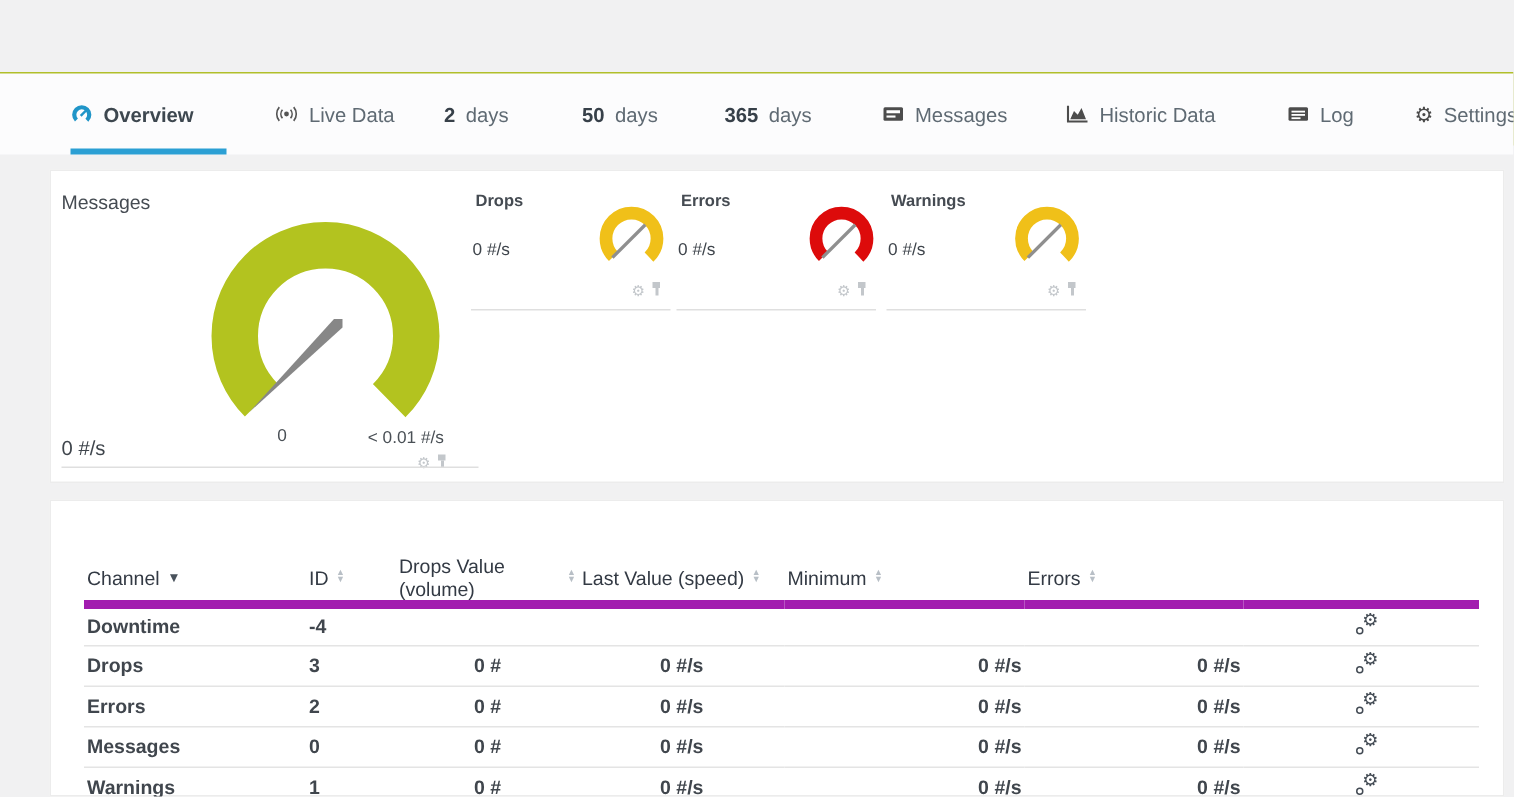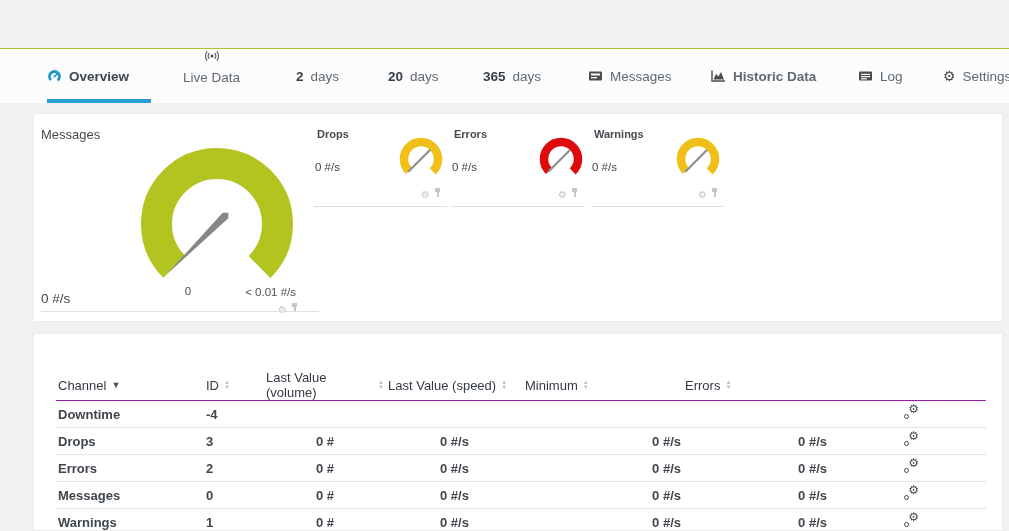--- a/index.html
+++ b/index.html
@@ -28,26 +28,26 @@
   .status-ok { position:absolute; left:46px; top:29px; font-size:11px; font-weight:700; }
 
   
   .tabbar { position:absolute; left:0; top:49px; width:1009px; height:54px; background:#fcfcfd; }
   .tab { position:absolute; top:0; height:54px; display:flex; align-items:center; gap:7px;
          font-size:13.5px; color:#5f6a73; cursor:pointer; white-space:nowrap; }
   .tab .num { font-weight:700; color:#374049; }
   .tab.active { color:#3d474f; font-weight:600; }
   .tab.active::after { content:""; position:absolute; left:0; bottom:0; width:104px; height:4px; background:#2b9fd4; }
   .t-overview { left:47px; }
-  .t-live { left:183px;flex-direction:column; }
+  .t-live { left:183px; }
   .t-2d { left:296px; }
   .t-30d { left:388px; }
   .t-365d { left:483px; }
   .t-msg { left:588px; }
-  .t-hist { left:710px;font-weight:bold; }
+  .t-hist { left:710px; }
   .t-log { left:858px; }
   .t-set { left:943px; }
   .gearglyph::before { content:"⚙"; font-size:14px; color:#4a4a4a; }
 
   
   .card { position:absolute; background:#fff; border:1px solid #ececec; }
   .card-gauges { left:33px; top:113px; width:970px; height:209px; }
   .card-table  { left:33px; top:333px; width:970px; height:198px; }
 
   
@@ -71,21 +71,21 @@
   .sg-label { position:absolute; left:3px; top:4px; font-size:11px; font-weight:600; color:#454b52; }
   .sg-value { position:absolute; left:1px; top:37px; font-size:11.5px; color:#3f454c; }
   .sg-svg { position:absolute; top:11px; }
   .sg-drops .sg-svg { left:83px; } .sg-errors .sg-svg { left:86px; } .sg-warnings .sg-svg { left:83px; }
   .sg-icons { position:absolute; right:6px; top:60px; }
   .sg-sep { position:absolute; left:0; bottom:0; width:133px; height:1px; background:#dfdfdf; }
 
   
   .ch-table { position:absolute; left:22px; top:36px; width:930px; border-collapse:collapse; table-layout:fixed; }
   .ch-table th, .ch-table td { height:27px; font-size:13px; font-weight:400; padding:0 2px; vertical-align:middle; }
-  .ch-table th { color:#333a44; text-align:left; border-bottom:1px solid #a21caf; }
+  .ch-table th { color:#333a44; text-align:left; border-bottom:6px solid #a21caf; }
   .ch-table td { color:#40464d; border-bottom:1px solid #e4e4e4;font-weight:bold; }
   .ch-table .hdr-inner { display:inline-flex; align-items:center; gap:5px; cursor:pointer; }
   .al-c { text-align:center; }
   .al-r { text-align:right; }
   .th-r { text-align:right; }
   .sort-dual { display:inline-flex; flex-direction:column; line-height:5px; font-size:6px; color:#b8bfc6; }
   .sort-dual::before { content:"▲"; }
   .sort-dual::after { content:"▼"; }
   .sort-down { font-size:9px; color:#49525c; }
   .sort-down::before { content:"▼"; }
@@ -124,21 +124,21 @@
       <path d="M10.7 4.2 A4.3 4.3 0 0 1 10.7 9.8" fill="none" stroke="#555" stroke-width="1.1"></path>
       <path d="M12.8 2.4 A7 7 0 0 1 12.8 11.6" fill="none" stroke="#555" stroke-width="1.1"></path>
     </svg>
     <span>Live Data</span>
   </div>
   <div class="tab t-2d">
     <span class="num">2</span>
     <span>days</span>
   </div>
   <div class="tab t-30d">
-    <span class="num">20</span>
+    <span class="num">50</span>
     <span>days</span>
   </div>
   <div class="tab t-365d">
     <span class="num">365</span>
     <span>days</span>
   </div>
   <div class="tab t-msg">
     <svg width="15" height="14" viewBox="0 0 15 14">
       <rect x="1" y="2.5" width="13" height="9" rx="1" fill="#4c4c4c"></rect>
       <rect x="3" y="4.5" width="9" height="2" fill="#fff"></rect>
@@ -250,21 +250,21 @@
             </span>
         </th>
         <th>
           <span class="hdr-inner">
               <span>ID</span>
               <span class="sort-dual"></span>
             </span>
         </th>
         <th class="th-r">
           <span class="hdr-inner">
-              <span>Last Value (volume)</span>
+              <span>Drops Value (volume)</span>
               <span class="sort-dual"></span>
             </span>
         </th>
         <th class="th-r">
           <span class="hdr-inner">
               <span>Last Value (speed)</span>
               <span class="sort-dual"></span>
             </span>
         </th>
         <th class="th-r">

